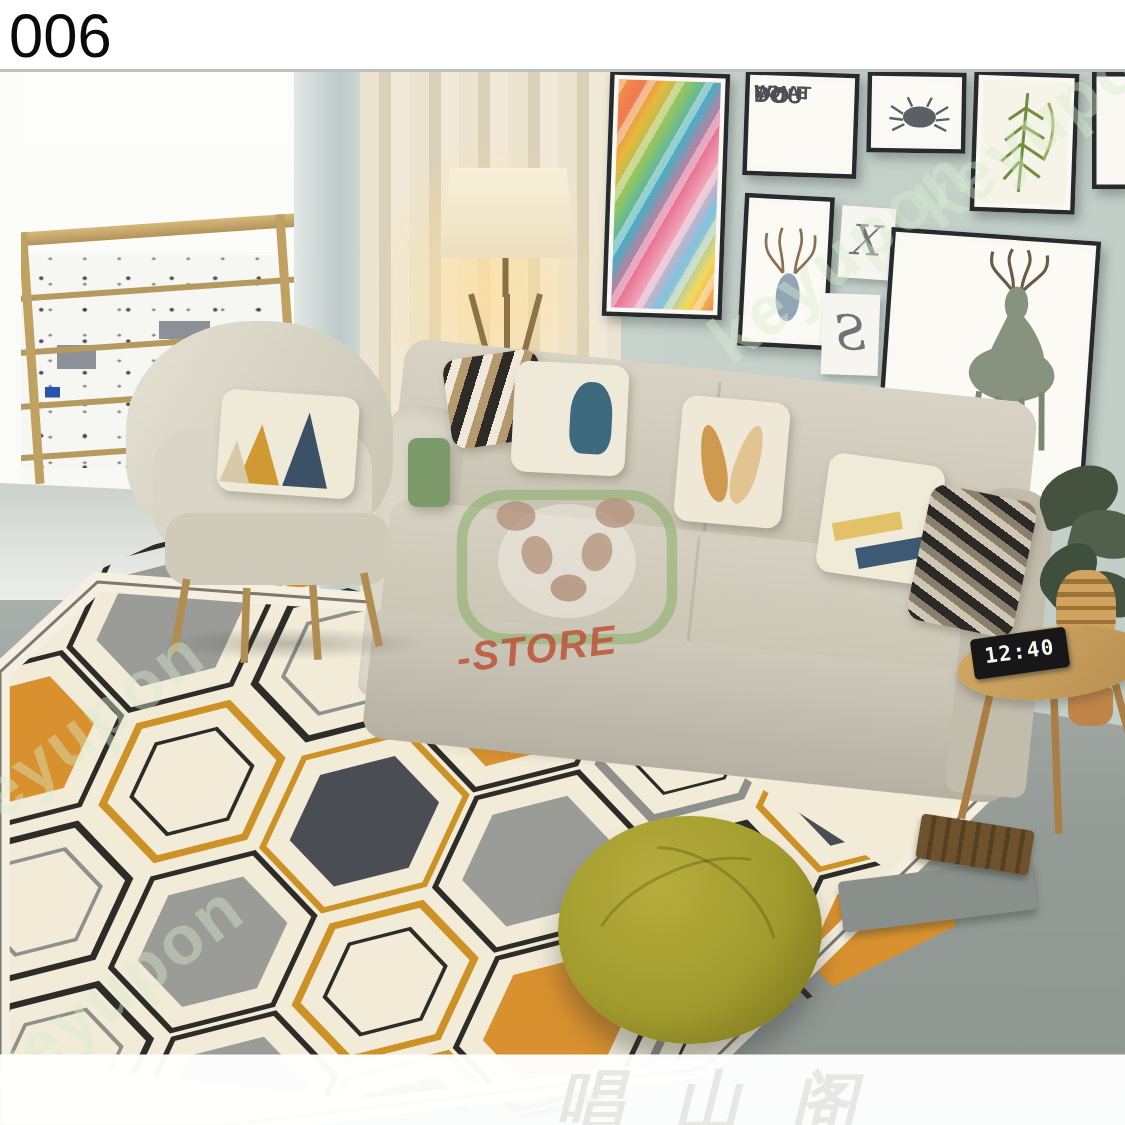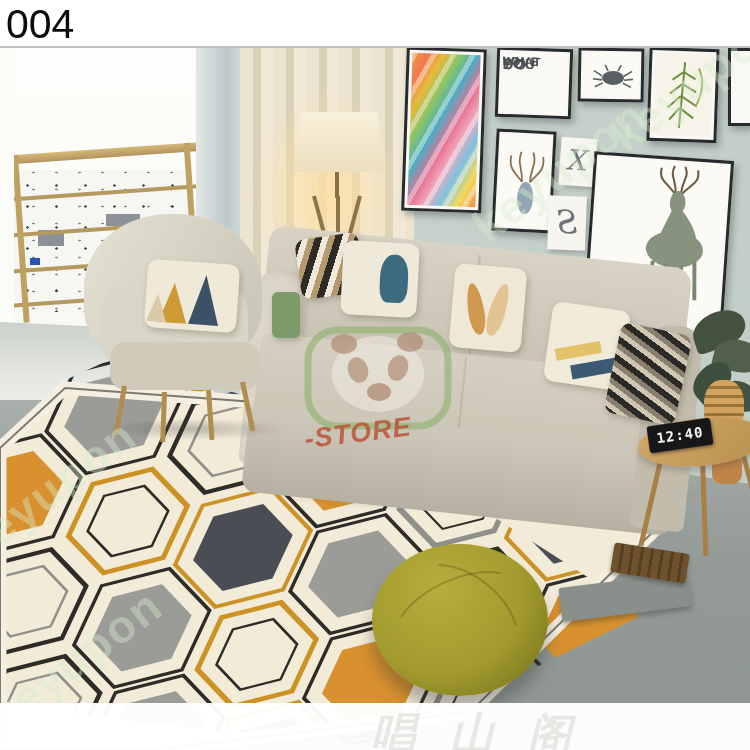--- a/index.html
+++ b/index.html
@@ -386,19 +386,19 @@
       <ellipse cx="58" cy="18" rx="13" ry="10" fill="rgba(176,138,114,.8)"></ellipse>
       <ellipse cx="124" cy="16" rx="13" ry="10" fill="rgba(176,138,114,.8)"></ellipse>
       <ellipse cx="72" cy="44" rx="10" ry="13" fill="rgba(176,138,114,.78)" transform="rotate(-18 72 44)"></ellipse>
       <ellipse cx="112" cy="42" rx="10" ry="13" fill="rgba(176,138,114,.78)" transform="rotate(16 112 42)"></ellipse>
       <ellipse cx="93" cy="66" rx="12" ry="9" fill="rgba(176,138,114,.85)"></ellipse>
     </svg>
     <div class="wm-store">-STORE</div>
   </div>
 
   <div class="band-top">
-    <span class="product-code">004</span>
+    <span class="product-code">006</span>
   </div>
   <div class="band-bottom">
     <span class="wm-cn">唱山阁</span>
   </div>
 
 </div>
 
 </body></html>

